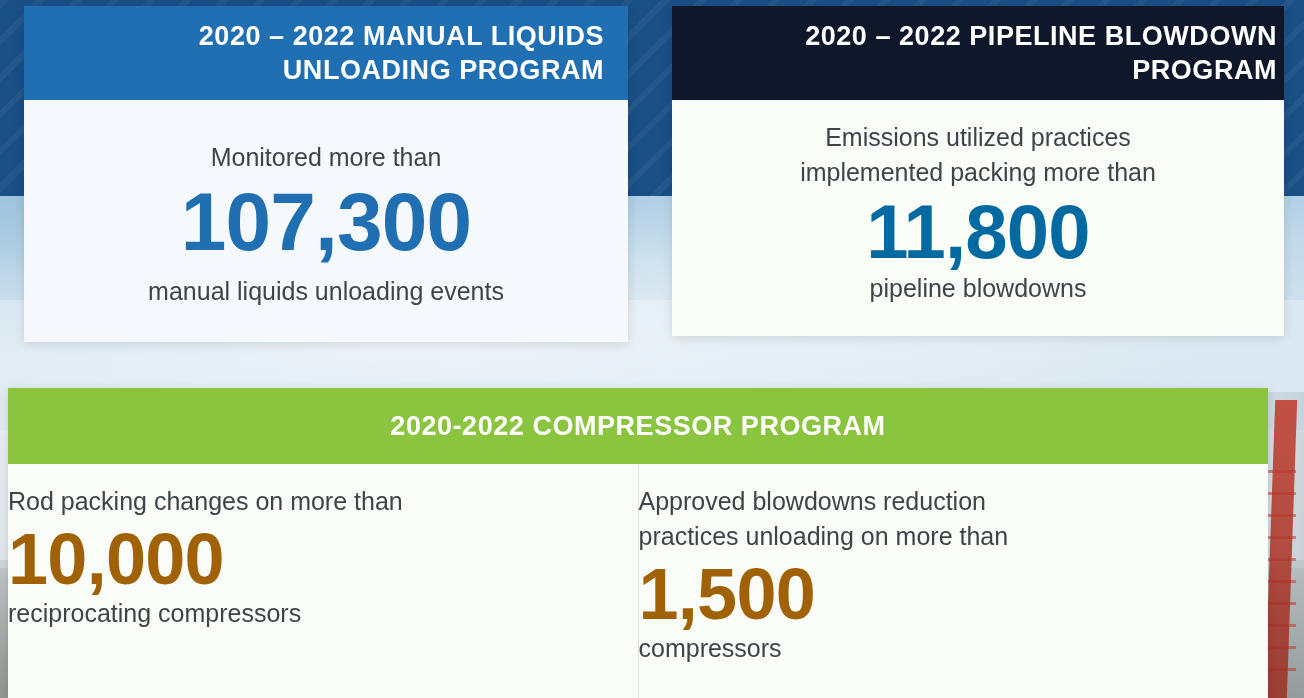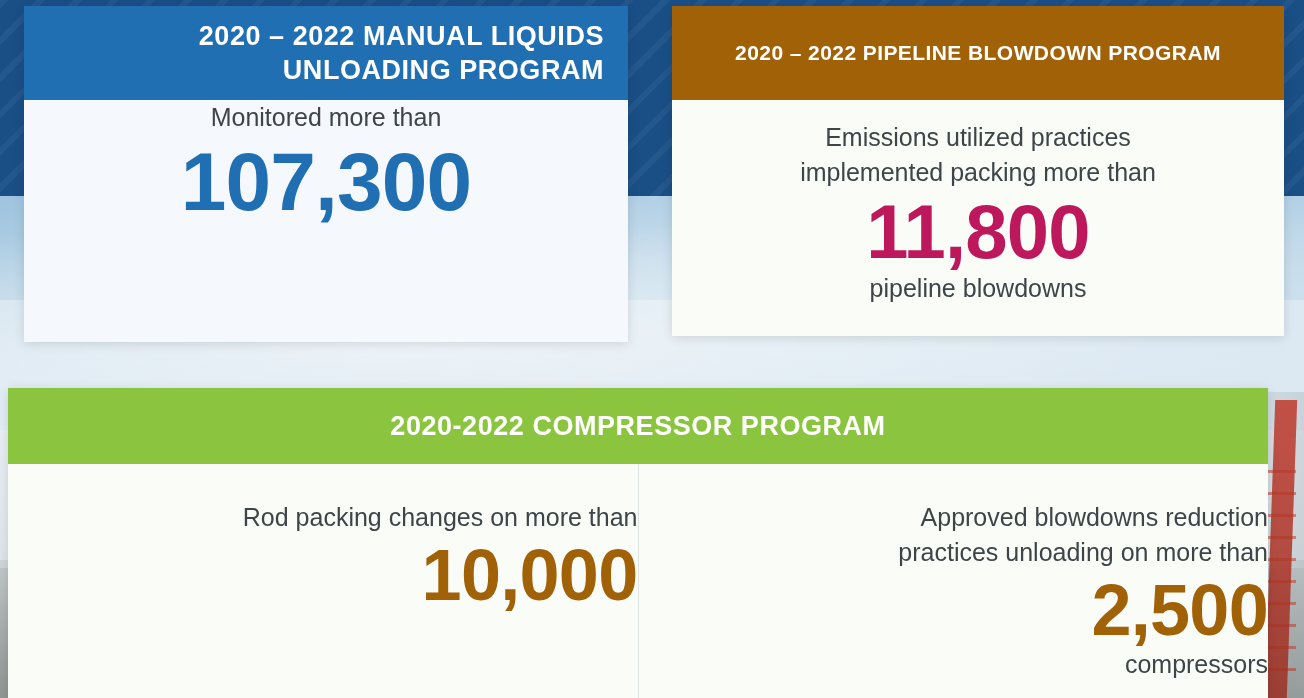--- a/index.html
+++ b/index.html
@@ -109,34 +109,34 @@
     background: #f5f9fd;
   }
   #card-manual-liquids .card-header {
     height: 94px;
     background: #1f6fb2;
     font-size: 27px;
     line-height: 34px;
     padding: 0 24px;
     box-sizing: border-box;
   }
-  #card-manual-liquids .card-body { }
+  #card-manual-liquids .card-body { padding-top: 40px; }
 
   
   #card-pipeline-blowdown {
     left: 672px; top: 6px;
     width: 612px; height: 330px;
     background: #fafcf7;
   }
   #card-pipeline-blowdown .card-header {
     height: 94px;
-    background: #a16207;
-    font-size: 21px;
+    background: #0f172a;
+    font-size: 27px;
     line-height: 34px;
-    padding: 0 24px;
+    padding: 0 7px;
     box-sizing: border-box;
   }
   #card-pipeline-blowdown .card-body { padding-top: 20px; }
 
   
   #card-compressor {
     left: 8px; top: 388px;
     width: 1260px; height: 310px;
     background: #fafcf7;
   }
@@ -145,38 +145,38 @@
     background: #8bc53f;
     font-size: 27px;
     line-height: 34px;
   }
   #card-compressor .columns {
     display: flex;
     height: 234px;
   }
   #card-compressor .col {
     flex: 1;
-    text-align: right;
-    padding-top: 36px;
+    text-align: left;
+    padding-top: 20px;
     box-sizing: border-box;
   }
   #card-compressor .col.left { border-right: 1px solid #dde3e1; }
 
   .lead {
     font-size: 25px;
     line-height: 35px;
     color: #3d4548;
   }
   .big-number {
     font-weight: bold;
     letter-spacing: -0.01em;
     line-height: 1.0;
   }
   .big-blue { color: #1f6fb2; font-size: 82px; margin: 6px 0 12px; }
-  .big-green { color: #be185d; font-size: 76px; margin: 4px 0 2px; }
+  .big-green { color: #0369a1; font-size: 76px; margin: 4px 0 2px; }
   .big-green-sm { color: #a16207; font-size: 72px; margin: 4px 0 2px; }
   .sub {
     font-size: 25px;
     line-height: 32px;
     color: #3d4548;
   }
 </style>
 </head>
 <body>
 
@@ -188,40 +188,42 @@
   <div class="rig-cross"></div>
   <div class="rig-mast2"></div>
   <div class="rig-mast"></div>
 </div>
 
 <div class="card" id="card-manual-liquids">
   <div class="card-header">2020 – 2022 Manual Liquids Unloading Program</div>
   <div class="card-body">
     <div class="lead">Monitored more than</div>
     <div class="big-number big-blue">107,300</div>
+    <div class="sub">manual liquids unloading events</div>
   </div>
 </div>
 
 <div class="card" id="card-pipeline-blowdown">
   <div class="card-header">2020 – 2022 Pipeline Blowdown Program</div>
   <div class="card-body">
     <div class="lead">Emissions utilized practices</div>
     <div class="lead">implemented packing more than</div>
     <div class="big-number big-green">11,800</div>
     <div class="sub">pipeline blowdowns</div>
   </div>
 </div>
 
 <div class="card" id="card-compressor">
   <div class="card-header">2020-2022 Compressor Program</div>
   <div class="columns">
     <div class="col left">
       <div class="lead">Rod packing changes on more than</div>
       <div class="big-number big-green-sm">10,000</div>
+      <div class="sub">reciprocating compressors</div>
     </div>
     <div class="col right">
       <div class="lead">Approved blowdowns reduction</div>
       <div class="lead">practices unloading on more than</div>
-      <div class="big-number big-green-sm">2,500</div>
+      <div class="big-number big-green-sm">1,500</div>
       <div class="sub">compressors</div>
     </div>
   </div>
 </div>
 
 </body></html>

